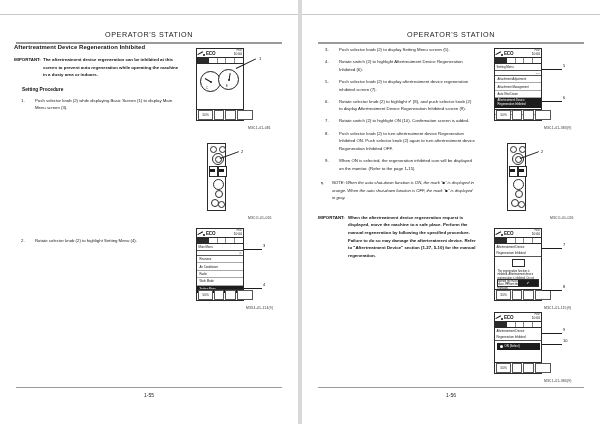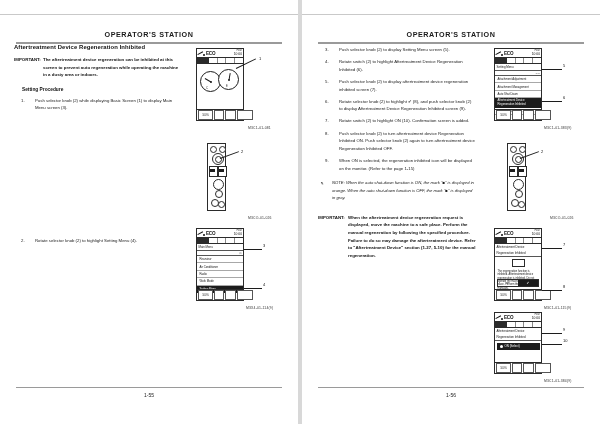--- a/index.html
+++ b/index.html
@@ -24,21 +24,21 @@
   .page.left{width:298px;}
   .gutter{width:4px;background:#d8d8d8;height:424px;}
   .page.right{width:298px;}
 
   
   .hdr{
     position:absolute;left:16px;right:16px;top:30px;
     text-align:center;
   }
   .hdr-title{
-    font-size:7.2px;font-weight:bold;letter-spacing:.55px;
+    font-size:7.2px;font-weight:normal;letter-spacing:.55px;
     color:#1a1a1a;
   }
   .hdr-rule{
     margin-top:3px;height:1.6px;background:#9a9a9a;
   }
   .topline{
     position:absolute;left:0;right:0;top:14px;height:1px;background:#c9c9c9;
   }
 
   

